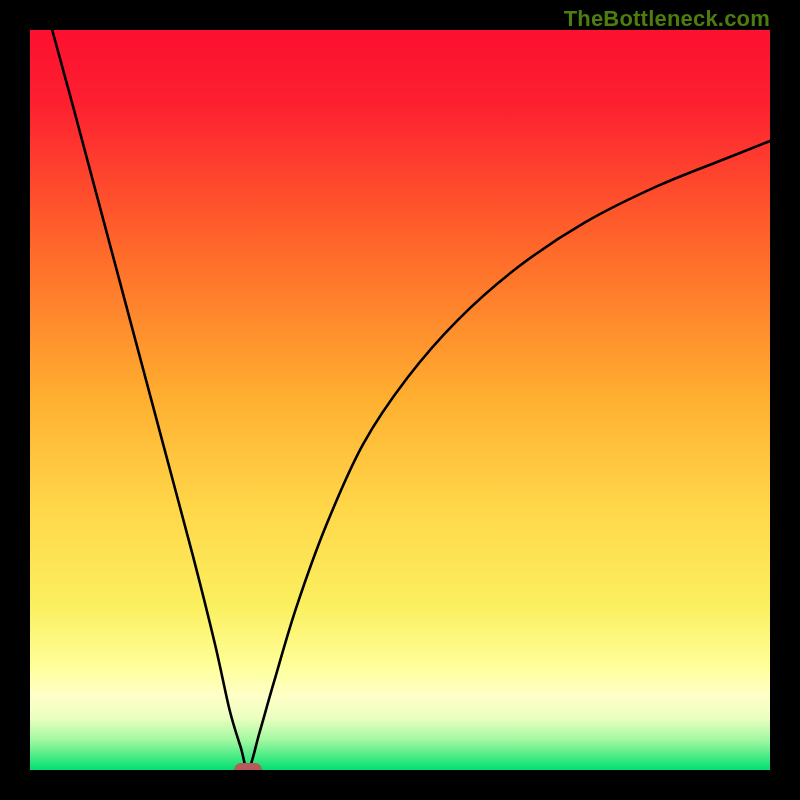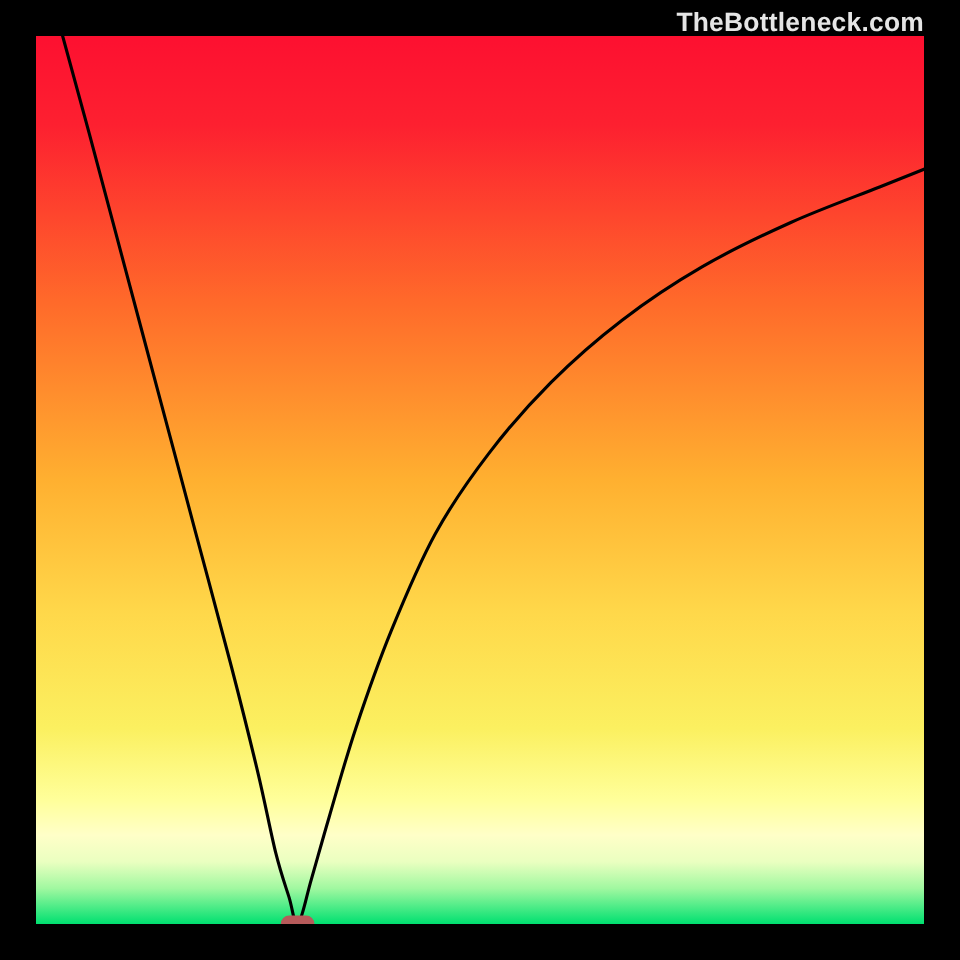--- a/index.html
+++ b/index.html
@@ -30,21 +30,21 @@
   .gradient {
     position: absolute;
     inset: 0;
   }
   .watermark {
     position: absolute;
     top: 6px;
     right: 30px;
     font-size: 22px;
     font-weight: 600;
-    color: #e5e5e5;
+    color: #4d7c0f;
     letter-spacing: 0.2px;
     font-family: Arial, Helvetica, sans-serif;
   }
   svg.curve {
     position: absolute;
     inset: 0;
   }
   .marker {
     position: absolute;
     width: 28px;

